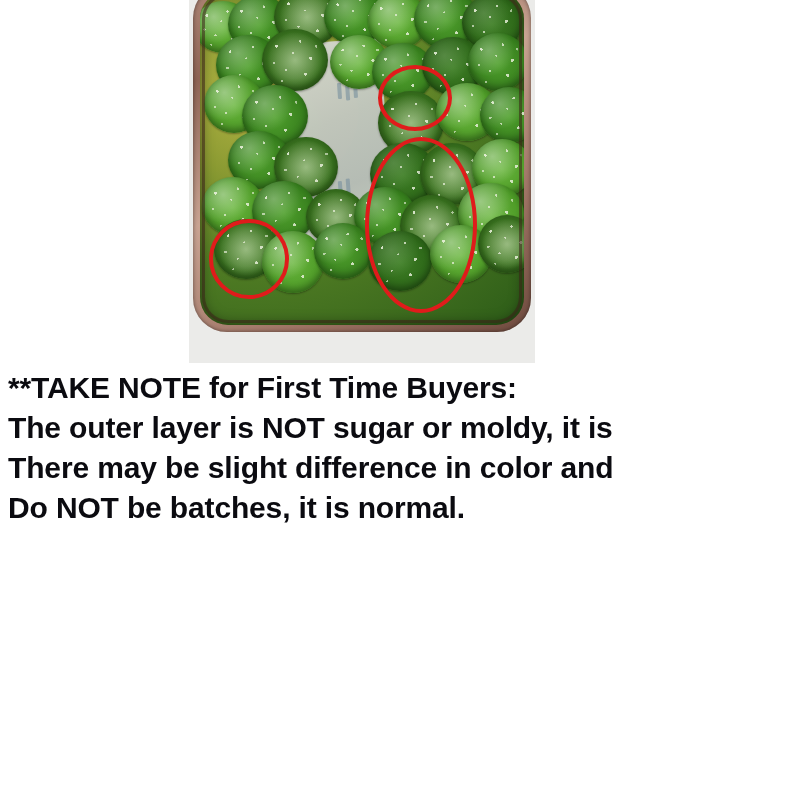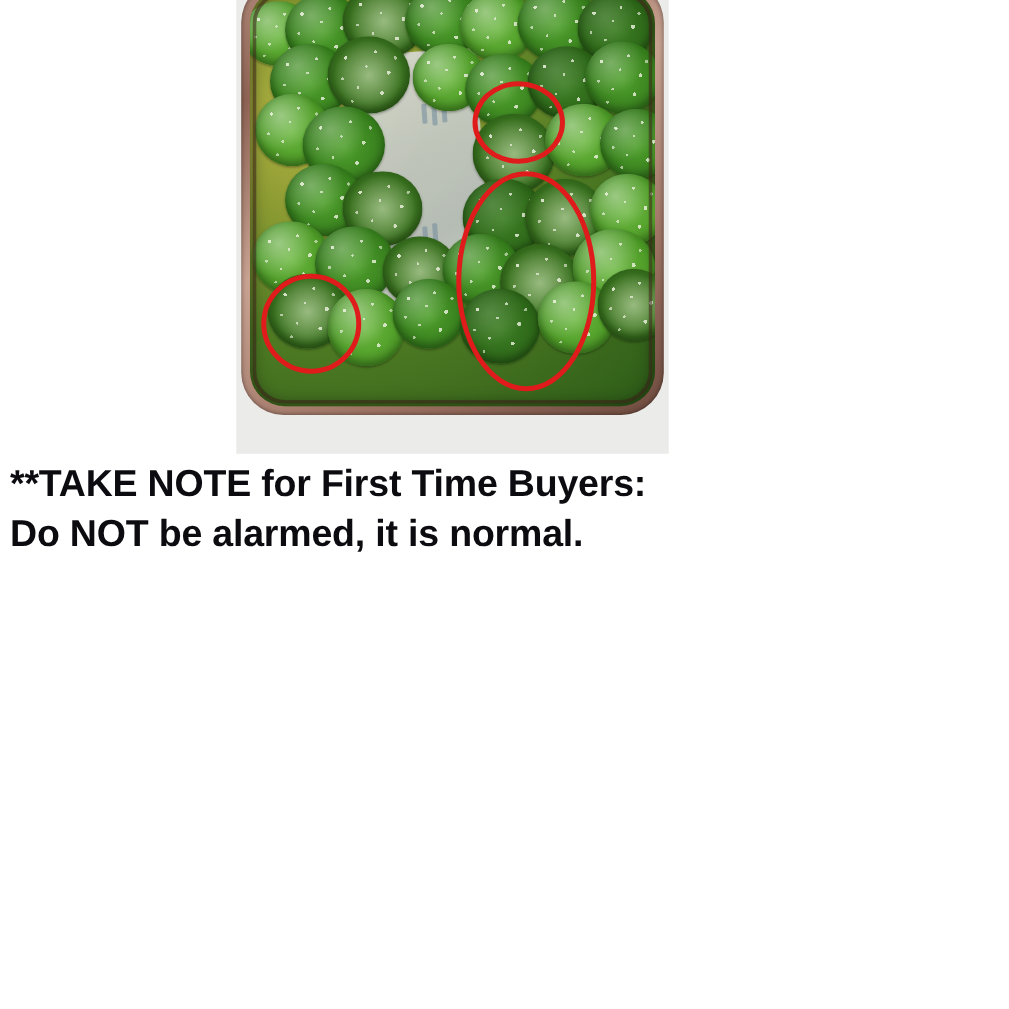--- a/index.html
+++ b/index.html
@@ -206,14 +206,16 @@
       <div class="annot" style="left:165px; top:146px; width:104px; height:168px;"></div>
       <div class="annot" style="left:9px; top:228px; width:72px; height:72px;"></div>
 
       <div class="tin-rim"></div>
     </div>
   </div>
 </div>
 
 <div id="notice-text">
   <div class="notice-line">**TAKE NOTE for First Time Buyers:</div>
-  <div class="notice-line">Do NOT be alarmed, it is normal.</div>
+  <div class="notice-line">The outer layer is NOT sugar or moldy, it is</div>
+  <div class="notice-line">There may be slight difference in color and</div>
+  <div class="notice-line">Do NOT be batches, it is normal.</div>
 </div>
 
 </body></html>

